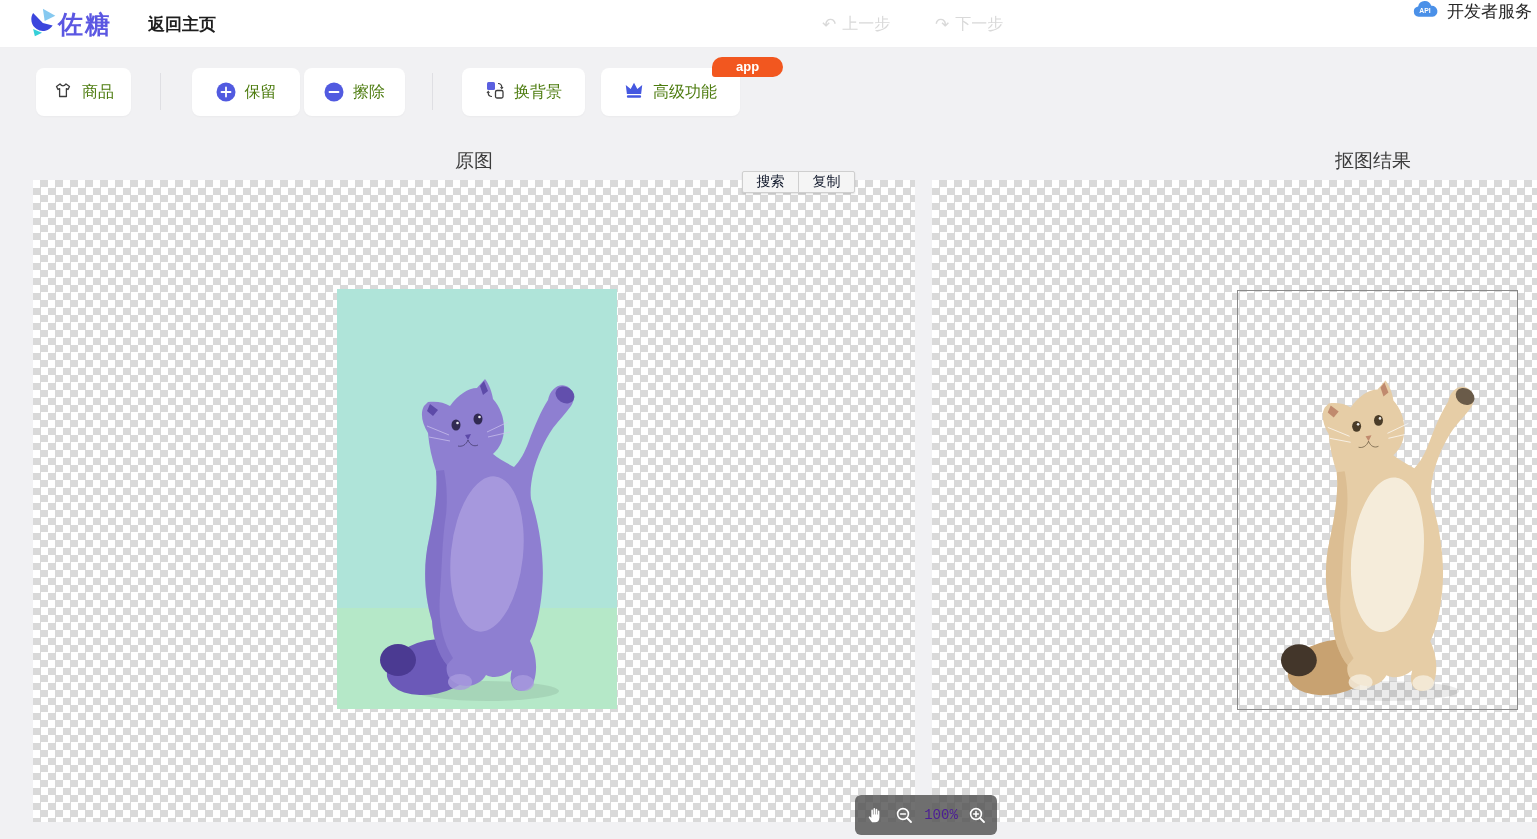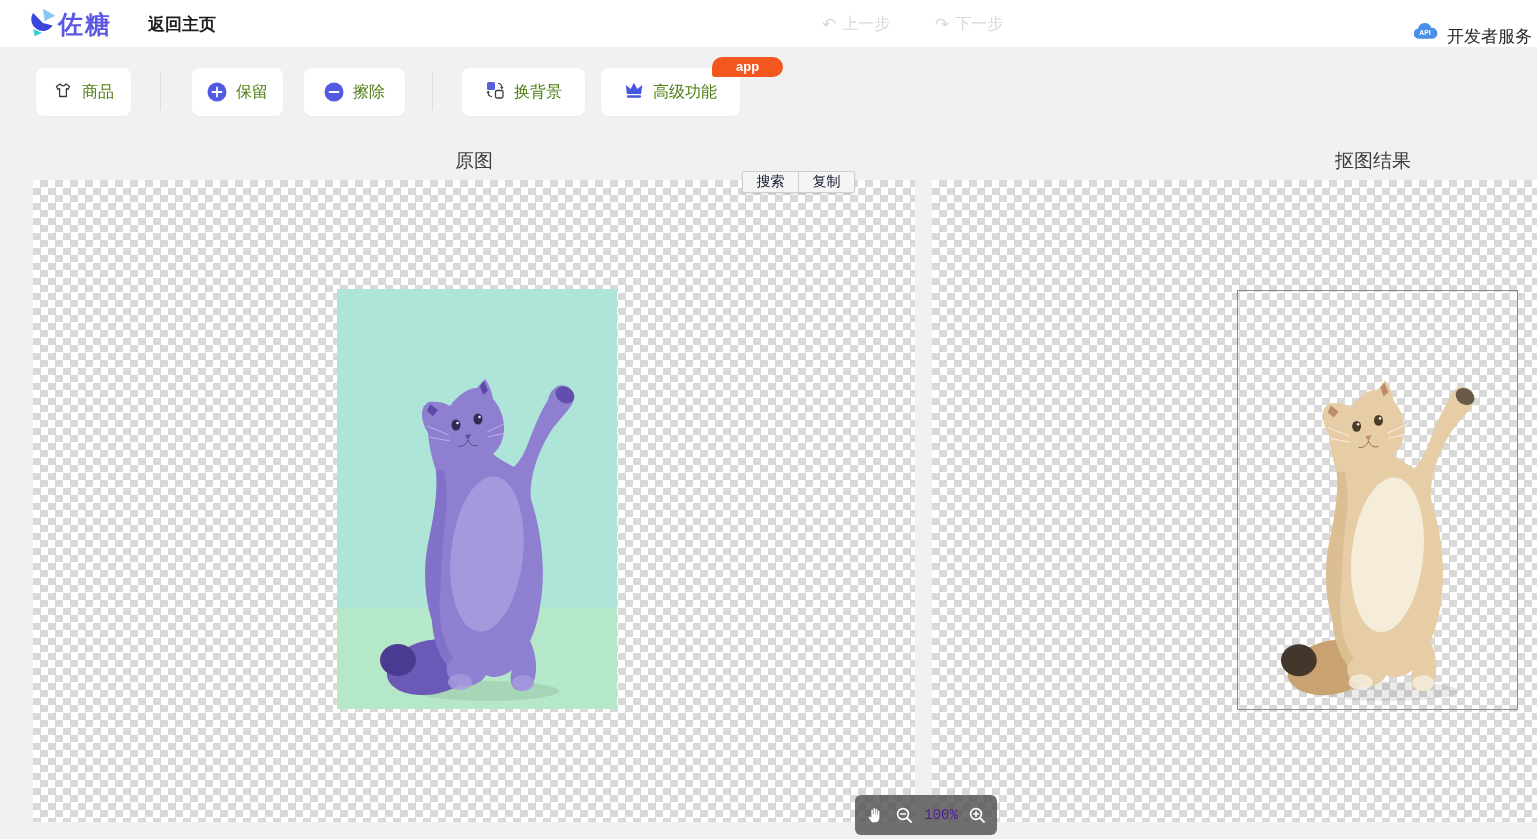--- a/index.html
+++ b/index.html
@@ -12,21 +12,21 @@
             border-bottom:1px solid #f0f0f2; z-index:20; }
   .logo-wrap { position:absolute; left:26px; top:0; height:48px; display:flex; align-items:center; }
   .logo-text { font-size:25px; font-weight:bold; color:#5b57e2; letter-spacing:2px; }
   .back-home { position:absolute; left:148px; top:0; height:48px; display:flex; align-items:center;
                font-size:17px; font-weight:bold; color:#1f1f1f; cursor:pointer; }
   .history-btn { position:absolute; top:0; height:48px; display:flex; align-items:center; gap:6px;
                  color:#d9d9d9; font-size:16px; cursor:default; }
   .history-btn .glyph { font-size:17px; }
   #undo-btn { left:822px; }
   #redo-btn { left:935px; }
-  .dev-wrap { position:absolute; left:1412px; top:0; height:48px; display:flex; align-items:flex-end;
+  .dev-wrap { position:absolute; left:1412px; top:0; height:48px; display:flex; align-items:flex-start;
               gap:7px; font-size:17px; color:#262626; cursor:pointer; white-space:nowrap; }
 
   
   .tool-btn { position:absolute; top:68px; height:48px; background:#ffffff; border-radius:8px;
               display:flex; align-items:center; justify-content:center; gap:9px;
               font-size:16px; color:#4d7c0f; cursor:pointer; box-shadow:0 1px 2px rgba(0,0,0,0.03); }
   .tb-divider { position:absolute; top:73px; width:1px; height:37px; background:#dfdfe3; }
   .circle-icon { width:20px; height:20px; }
   .app-badge { position:absolute; left:712px; top:57px; z-index:6; background:#f2571f; color:#fff;
                font-size:13px; padding:2px 24px 3px; border-radius:10px 10px 10px 3px; font-weight:bold; }
@@ -146,21 +146,21 @@
     <span>
       <svg width="20" height="19" viewBox="0 0 20 18">
         <path d="M7 2.5 L3.5 5 L5 8 L6.6 7.1 V15 H13.4 V7.1 L15 8 L16.5 5 L13 2.5 C12 3.8 11 4.4 10 4.4 C9 4.4 8 3.8 7 2.5 Z" fill="none" stroke="#3c3c3c" stroke-width="1.3" stroke-linejoin="round"></path>
       </svg>
     </span>
     <span>商品</span>
   </div>
 
   <div class="tb-divider" style="left:160px;"></div>
 
-  <div class="tool-btn" style="left:192px; width:91px;">
+  <div class="tool-btn" style="left:192px; width:108px;">
     <span class="circle-icon">
       <svg width="20" height="20" viewBox="0 0 20 20">
         <circle cx="10" cy="10" r="9.5" fill="#515ae0"></circle>
         <path d="M5.5 10 H14.5 M10 5.5 V14.5" stroke="#ffffff" stroke-width="1.8" stroke-linecap="round"></path>
       </svg>
     </span>
     <span>保留</span>
   </div>
 
   <div class="tool-btn" style="left:304px; width:101px;font-family:Liberation Mono, monospace;">

